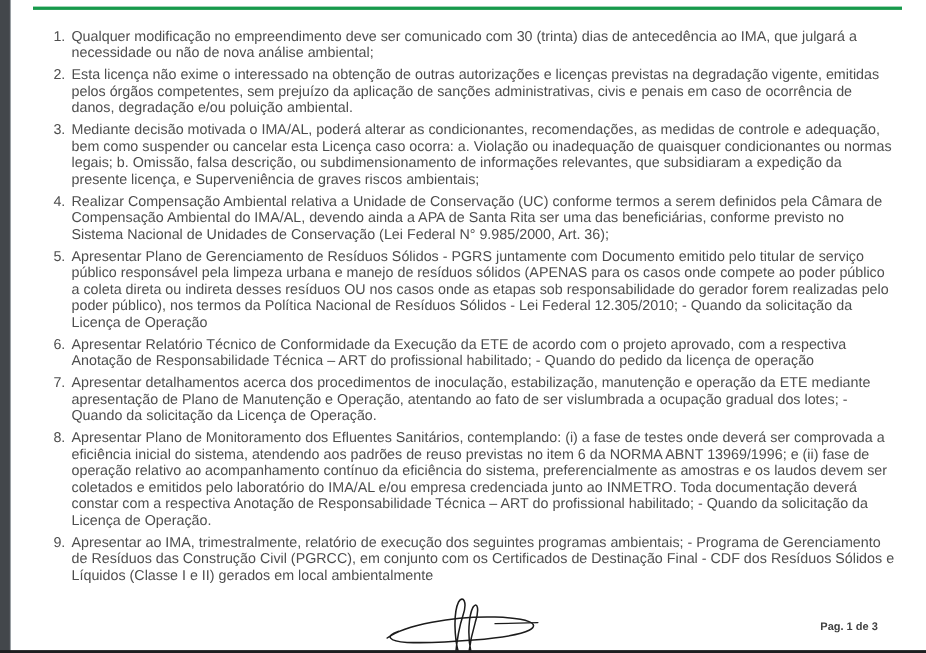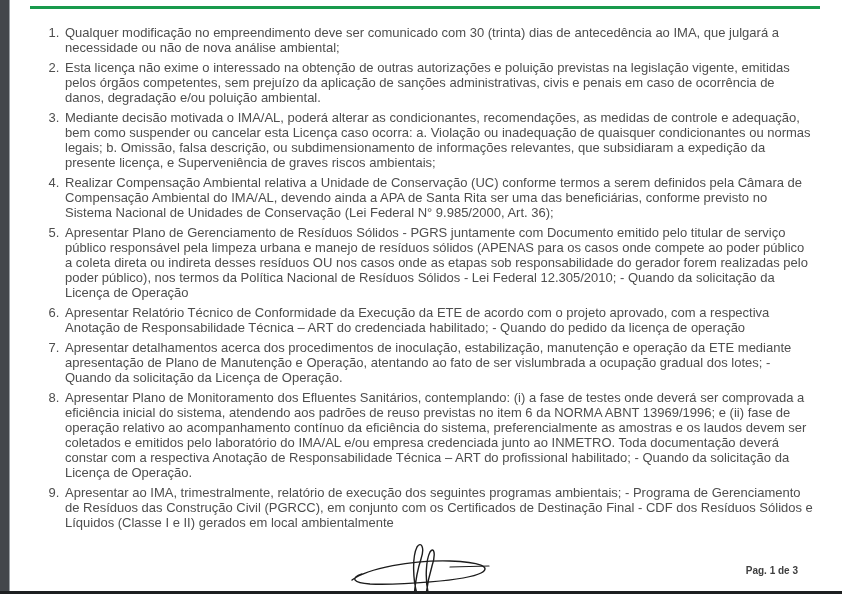--- a/index.html
+++ b/index.html
@@ -96,25 +96,25 @@
 
 <div class="left-band"></div>
 <div class="bottom-band"></div>
 
 <div class="page">
 
   <div class="title-rule"></div>
 
   <ol class="conditions">
     <li>Qualquer modificação no empreendimento deve ser comunicado com 30 (trinta) dias de antecedência ao IMA, que julgará a necessidade ou não de nova análise ambiental;</li>
-    <li>Esta licença não exime o interessado na obtenção de outras autorizações e poluição previstas na legislação vigente, emitidas pelos órgãos competentes, sem prejuízo da aplicação de sanções administrativas, civis e penais em caso de ocorrência de danos, degradação e/ou poluição ambiental.</li>
+    <li>Esta licença não exime o interessado na obtenção de outras autorizações e licenças previstas na degradação vigente, emitidas pelos órgãos competentes, sem prejuízo da aplicação de sanções administrativas, civis e penais em caso de ocorrência de danos, degradação e/ou poluição ambiental.</li>
     <li>Mediante decisão motivada o IMA/AL, poderá alterar as condicionantes, recomendações, as medidas de controle e adequação, bem como suspender ou cancelar esta Licença caso ocorra: a. Violação ou inadequação de quaisquer condicionantes ou normas legais; b. Omissão, falsa descrição, ou subdimensionamento de informações relevantes, que subsidiaram a expedição da presente licença, e Superveniência de graves riscos ambientais;</li>
     <li>Realizar Compensação Ambiental relativa a Unidade de Conservação (UC) conforme termos a serem definidos pela Câmara de Compensação Ambiental do IMA/AL, devendo ainda a APA de Santa Rita ser uma das beneficiárias, conforme previsto no Sistema Nacional de Unidades de Conservação (Lei Federal N° 9.985/2000, Art. 36);</li>
     <li>Apresentar Plano de Gerenciamento de Resíduos Sólidos - PGRS juntamente com Documento emitido pelo titular de serviço público responsável pela limpeza urbana e manejo de resíduos sólidos (APENAS para os casos onde compete ao poder público a coleta direta ou indireta desses resíduos OU nos casos onde as etapas sob responsabilidade do gerador forem realizadas pelo poder público), nos termos da Política Nacional de Resíduos Sólidos - Lei Federal 12.305/2010; - Quando da solicitação da Licença de Operação</li>
-    <li>Apresentar Relatório Técnico de Conformidade da Execução da ETE de acordo com o projeto aprovado, com a respectiva Anotação de Responsabilidade Técnica – ART do credenciada habilitado; - Quando do pedido da licença de operação</li>
+    <li>Apresentar Relatório Técnico de Conformidade da Execução da ETE de acordo com o projeto aprovado, com a respectiva Anotação de Responsabilidade Técnica – ART do profissional habilitado; - Quando do pedido da licença de operação</li>
     <li>Apresentar detalhamentos acerca dos procedimentos de inoculação, estabilização, manutenção e operação da ETE mediante apresentação de Plano de Manutenção e Operação, atentando ao fato de ser vislumbrada a ocupação gradual dos lotes; - Quando da solicitação da Licença de Operação.</li>
     <li>Apresentar Plano de Monitoramento dos Efluentes Sanitários, contemplando: (i) a fase de testes onde deverá ser comprovada a eficiência inicial do sistema, atendendo aos padrões de reuso previstas no item 6 da NORMA ABNT 13969/1996; e (ii) fase de operação relativo ao acompanhamento contínuo da eficiência do sistema, preferencialmente as amostras e os laudos devem ser coletados e emitidos pelo laboratório do IMA/AL e/ou empresa credenciada junto ao INMETRO. Toda documentação deverá constar com a respectiva Anotação de Responsabilidade Técnica – ART do profissional habilitado; - Quando da solicitação da Licença de Operação.</li>
     <li>Apresentar ao IMA, trimestralmente, relatório de execução dos seguintes programas ambientais; - Programa de Gerenciamento de Resíduos das Construção Civil (PGRCC), em conjunto com os Certificados de Destinação Final - CDF dos Resíduos Sólidos e Líquidos (Classe I e II) gerados em local ambientalmente</li>
   </ol>
 
   <div class="signature-block">
     <svg class="signature-svg" width="170" height="58" viewBox="0 0 170 58" fill="none" xmlns="http://www.w3.org/2000/svg">
       <path d="M12,40 C28,28 72,20 110,21 C140,22 152,27 141,33 C126,41 58,45 30,44 C13,43 10,38 22,34" stroke="#1c1c1c" stroke-width="1.4" stroke-linecap="round" fill="none"></path>
       <path d="M77,54 C73,40 72,17 77,7 C81,1 85,7 81,19 C77,31 75,45 74,57" stroke="#1c1c1c" stroke-width="1.4" stroke-linecap="round" fill="none"></path>
       <path d="M88,52 C85,38 86,20 90,12 C94,6 96,14 92,26 C89,36 87,46 86,55" stroke="#1c1c1c" stroke-width="1.4" stroke-linecap="round" fill="none"></path>

